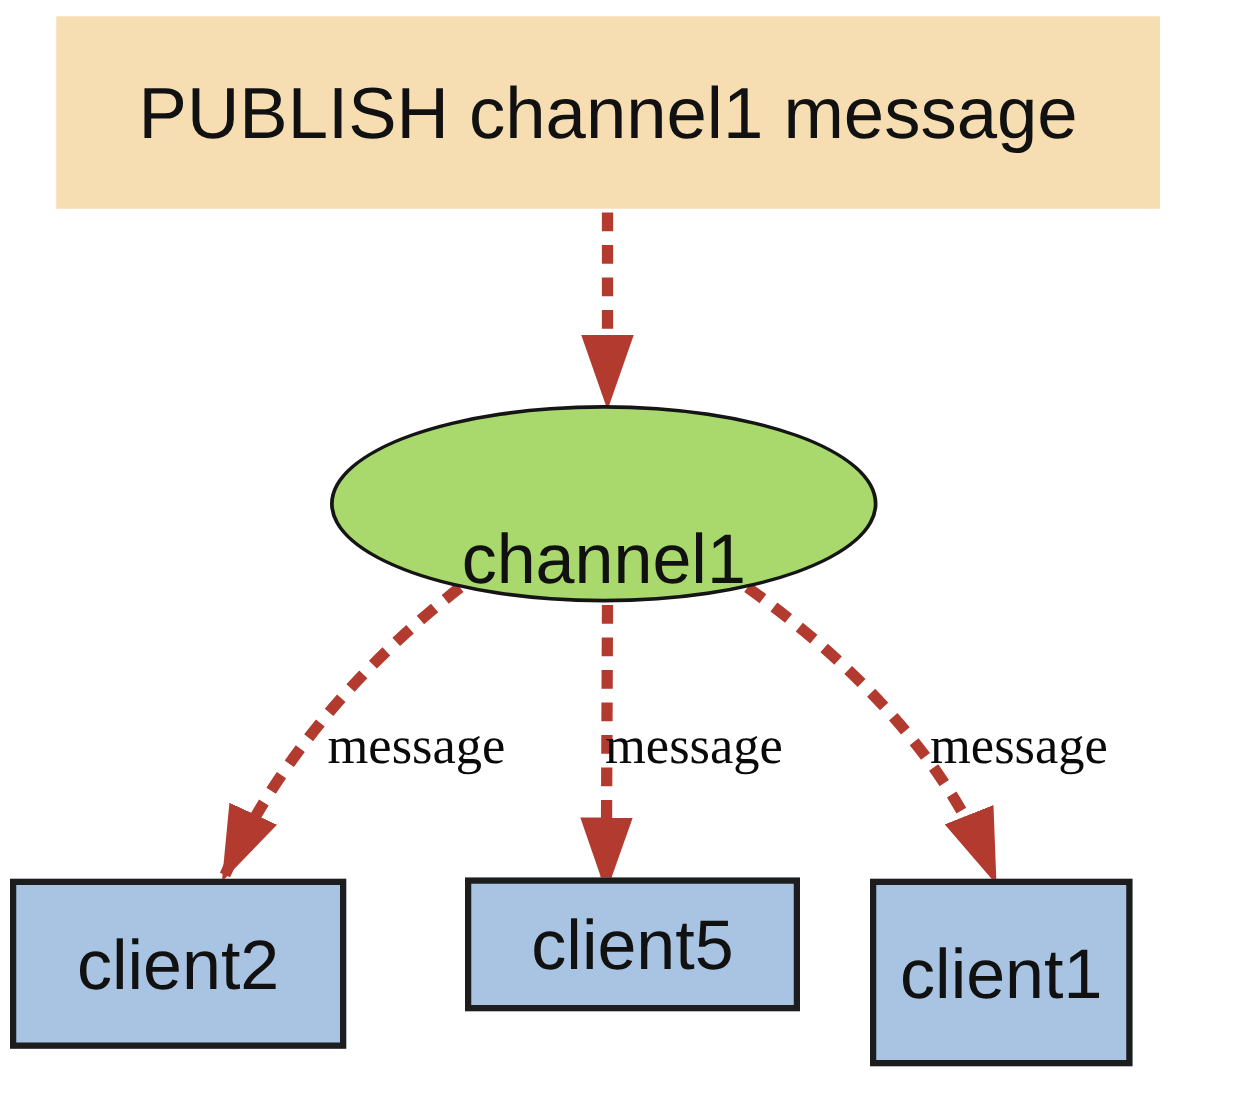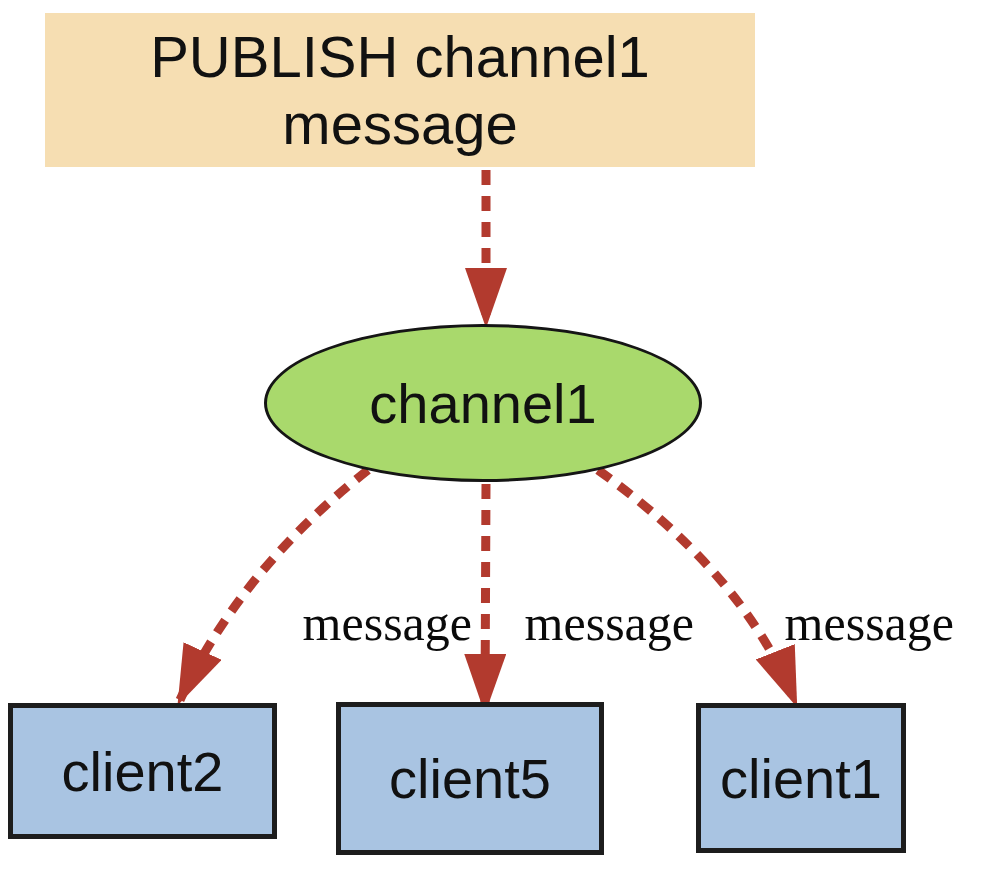--- a/index.html
+++ b/index.html
@@ -35,54 +35,55 @@
     position: absolute;
     display: flex;
     align-items: center;
     justify-content: center;
     color: #111111;
     text-align: center;
   }
   .publisher {
     left: 45px;
     top: 13px;
-    width: 710px;
+    width: 883px;
     height: 154px;
     background: var(--publisher-fill, #f6deb2);
     font-size: 58px;
     letter-spacing: 0px;
   }
   .channel {
     left: 264px;
     top: 324px;
     width: 438px;
     height: 158px;
     background: var(--channel-fill, #a9d96c);
     border: 3px solid #151515;
     border-radius: 50%;
     font-size: 56px;
     box-sizing: border-box;
+    align-items: flex-end;
   }
   .subscriber {
     background: var(--subscriber-fill, #a9c4e2);
     border: 5px solid var(--border, #1d1d1d);
     font-size: 56px;
     box-sizing: border-box;
   }
   .subscriber.s0 { left: 8px;   top: 703px; width: 269px; height: 136px; }
-  .subscriber.s1 { left: 336px; top: 702px; width: 268px; height: 153px; text-align: right; }
+  .subscriber.s1 { left: 372px; top: 702px; width: 268px; height: 107px; text-align: right; }
   .subscriber.s2 { left: 696px; top: 703px; width: 210px; height: 150px; }
   .edge-label {
     position: absolute;
     font-family: "Liberation Serif", serif;
-    font-size: 50px;
+    font-size: 42px;
     color: #0a0a0a;
-    text-align: right;
+    text-align: left;
     width: 210px;
-    top: 596px;
+    top: 574px;
     line-height: 1.1;
   }
   .edge-label.m0 { left: 262px; }
   .edge-label.m1 { left: 484px; }
   .edge-label.m2 { left: 744px; }
 </style>
 </head>
 <body>
 
 <div class="canvas">

